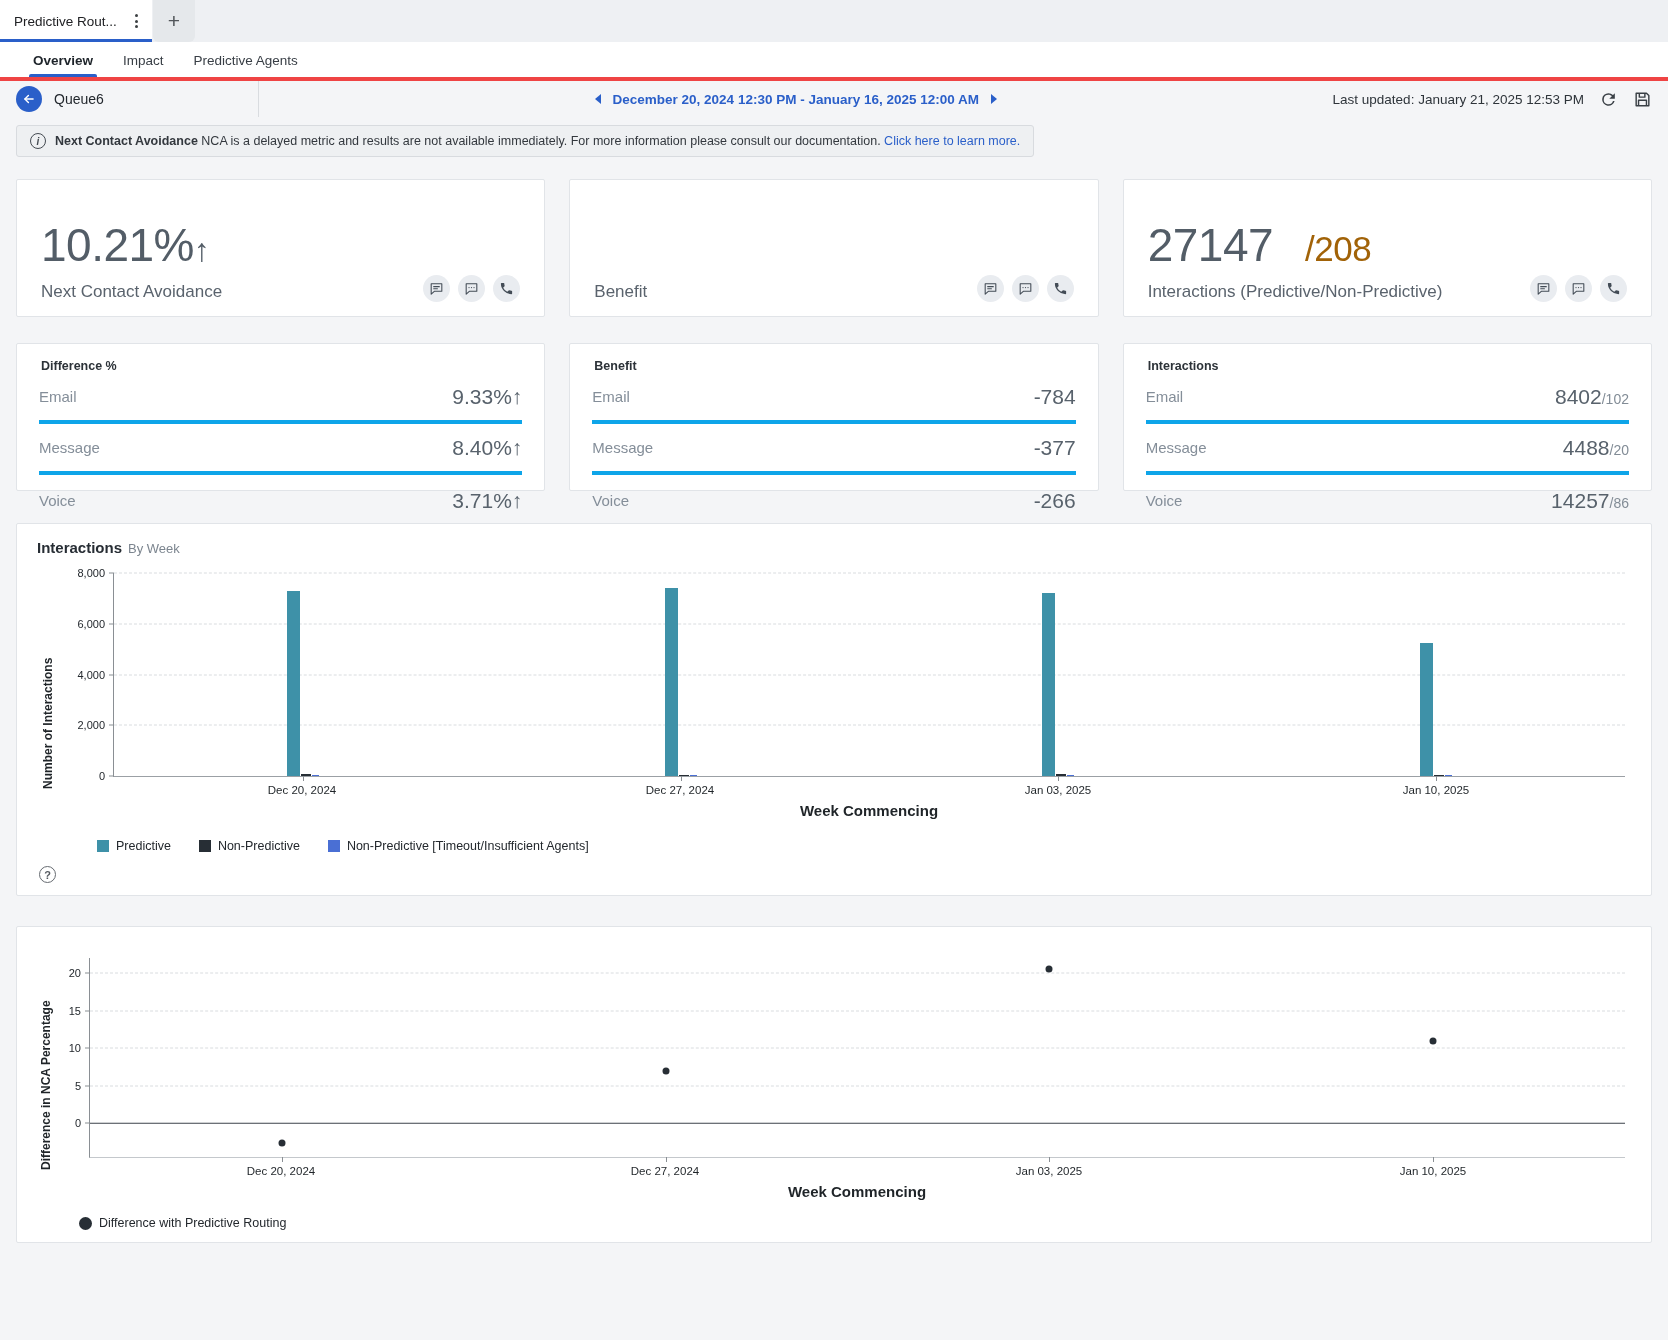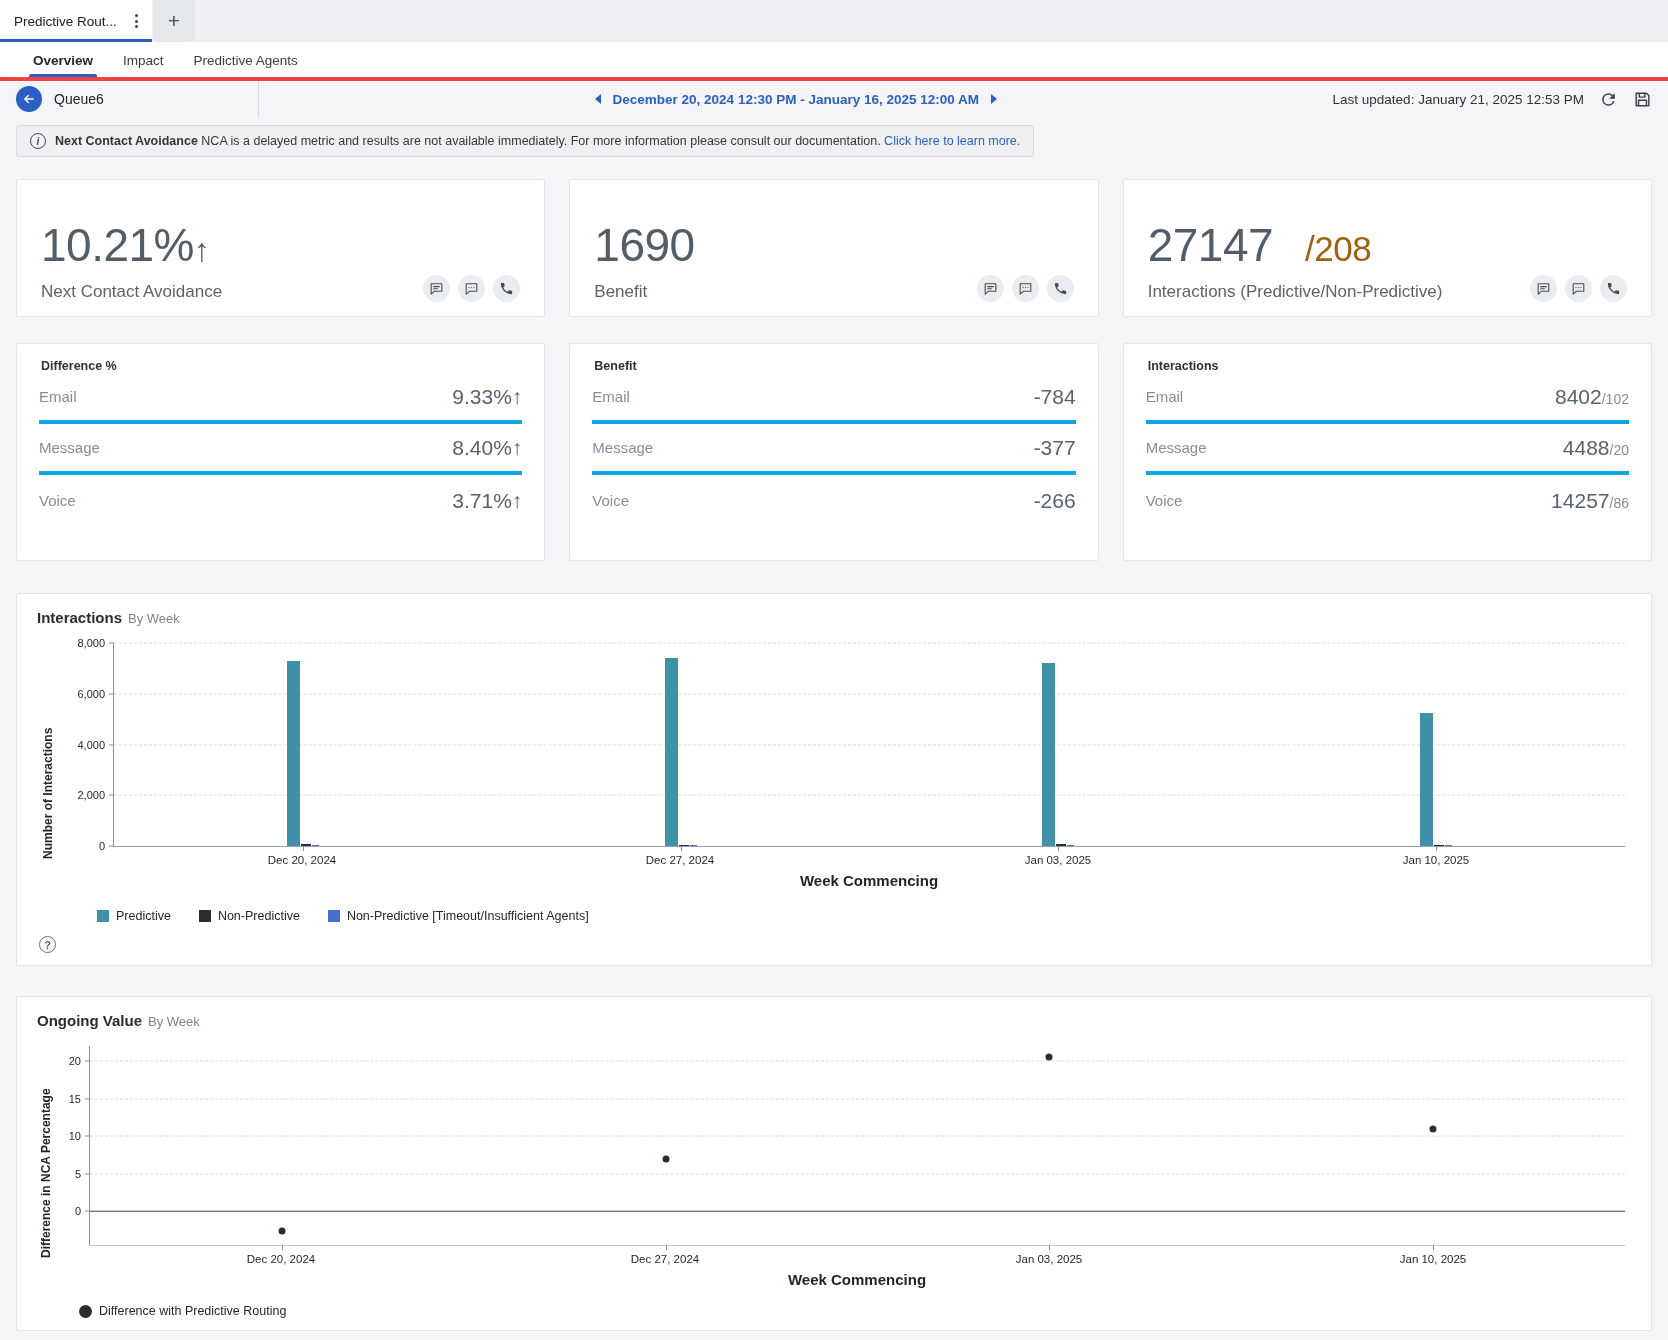--- a/index.html
+++ b/index.html
@@ -50,21 +50,21 @@
   .scard { height:138px; padding:16px 24px 14px; display:flex; flex-direction:column; justify-content:flex-end; }
   .sval { font-size:46px; font-weight:300; color:#535d67; letter-spacing:-0.5px; line-height:1.05; }
   .sarrow { font-size:32px; font-weight:300; }
   .ssec { font-size:35px; color:#a16207; font-weight:300;margin-left:32px; }
   .sbottom { display:flex; justify-content:space-between; align-items:flex-end; margin-top:6px; }
   .slabel { font-size:17px; color:#5a636d; }
   .chips { display:flex; gap:8px; }
   .chip { width:27px; height:27px; border-radius:50%; background:#e9ecf0; display:flex; align-items:center; justify-content:center; color:#434c56; cursor:pointer; }
   .chip svg { width:15px; height:15px; }
 
-  .dcard { height:218px; padding:15px 22px 0; }
+  .dcard { height:148px; padding:15px 22px 0; }
   .dtitle { font-size:12.5px; font-weight:bold; color:#2c3238; padding-left:2px; }
   .drow { height:51px; display:flex; align-items:center; justify-content:space-between; }
   .drow:not(:last-child) { border-bottom:4px solid #0ea5e9; }
   .dlabel { font-size:15px; color:#848e99; }
   .dval { font-size:21px; color:#58626c; font-weight:300; }
   .dsec { font-size:14px; color:#828c96; font-weight:400; }
 
   
   .chartcard { margin:32px 16px 0; background:#fff; border:1px solid #e1e4e8; border-radius:2px; padding:15px 20px 12px; }
   .chartcard.c2 { margin-top:30px; }
@@ -188,21 +188,20 @@
             </span>
           <span class="chip">
               <svg viewBox="0 0 24 24" fill="currentColor">
                 <path d="M6.62 10.79a15.05 15.05 0 0 0 6.59 6.59l2.2-2.2a1 1 0 0 1 1.02-.24c1.12.37 2.33.57 3.57.57a1 1 0 0 1 1 1V20a1 1 0 0 1-1 1A17 17 0 0 1 3 4a1 1 0 0 1 1-1h3.5a1 1 0 0 1 1 1c0 1.25.2 2.45.57 3.57a1 1 0 0 1-.25 1.02l-2.2 2.2z"></path>
               </svg>
             </span>
         </span>
       </div>
     </div>
     <div class="card scard">
-      <div class="sval"><span>1690</span></div>
       <div class="sbottom">
         <span class="slabel">Benefit</span>
         <span class="chips">
           <span class="chip">
               <svg viewBox="0 0 24 24" fill="none" stroke="currentColor" stroke-width="1.7" stroke-linejoin="round" stroke-linecap="round">
                 <path d="M3.5 4.5h17v12h-12l-5 4.5z"></path>
                 <path d="M7.5 9h9M7.5 12.5h6"></path>
               </svg>
             </span>
           <span class="chip">
@@ -363,23 +362,20 @@
         </div>
         <div class="legend-item">
           <div class="swatch" style="background: rgb(74, 111, 212);"></div>
           <span>Non-Predictive [Timeout/Insufficient Agents]</span>
         </div>
       </div>
     <div class="help">?</div>
   </div>
 
   <div class="chartcard c2">
-    <div>
-      <span class="ctitle">Ongoing Value</span><span class="csub">By Week</span>
-    </div>
     <div class="chartbody">
       <div class="ylab">Difference in NCA Percentage</div>
       <div class="plot">
           <div class="ytick-label" style="bottom: 16.9811%;">0</div>
           <div class="ytick-mark" style="bottom: 16.9811%;"></div>
           <div class="zeroline" style="bottom: 16.9811%;"></div>
           <div class="ytick-label" style="bottom: 35.8491%;">5</div>
           <div class="ytick-mark" style="bottom: 35.8491%;"></div>
           <div class="gridline" style="bottom: 35.8491%;"></div>
           <div class="ytick-label" style="bottom: 54.717%;">10</div>

